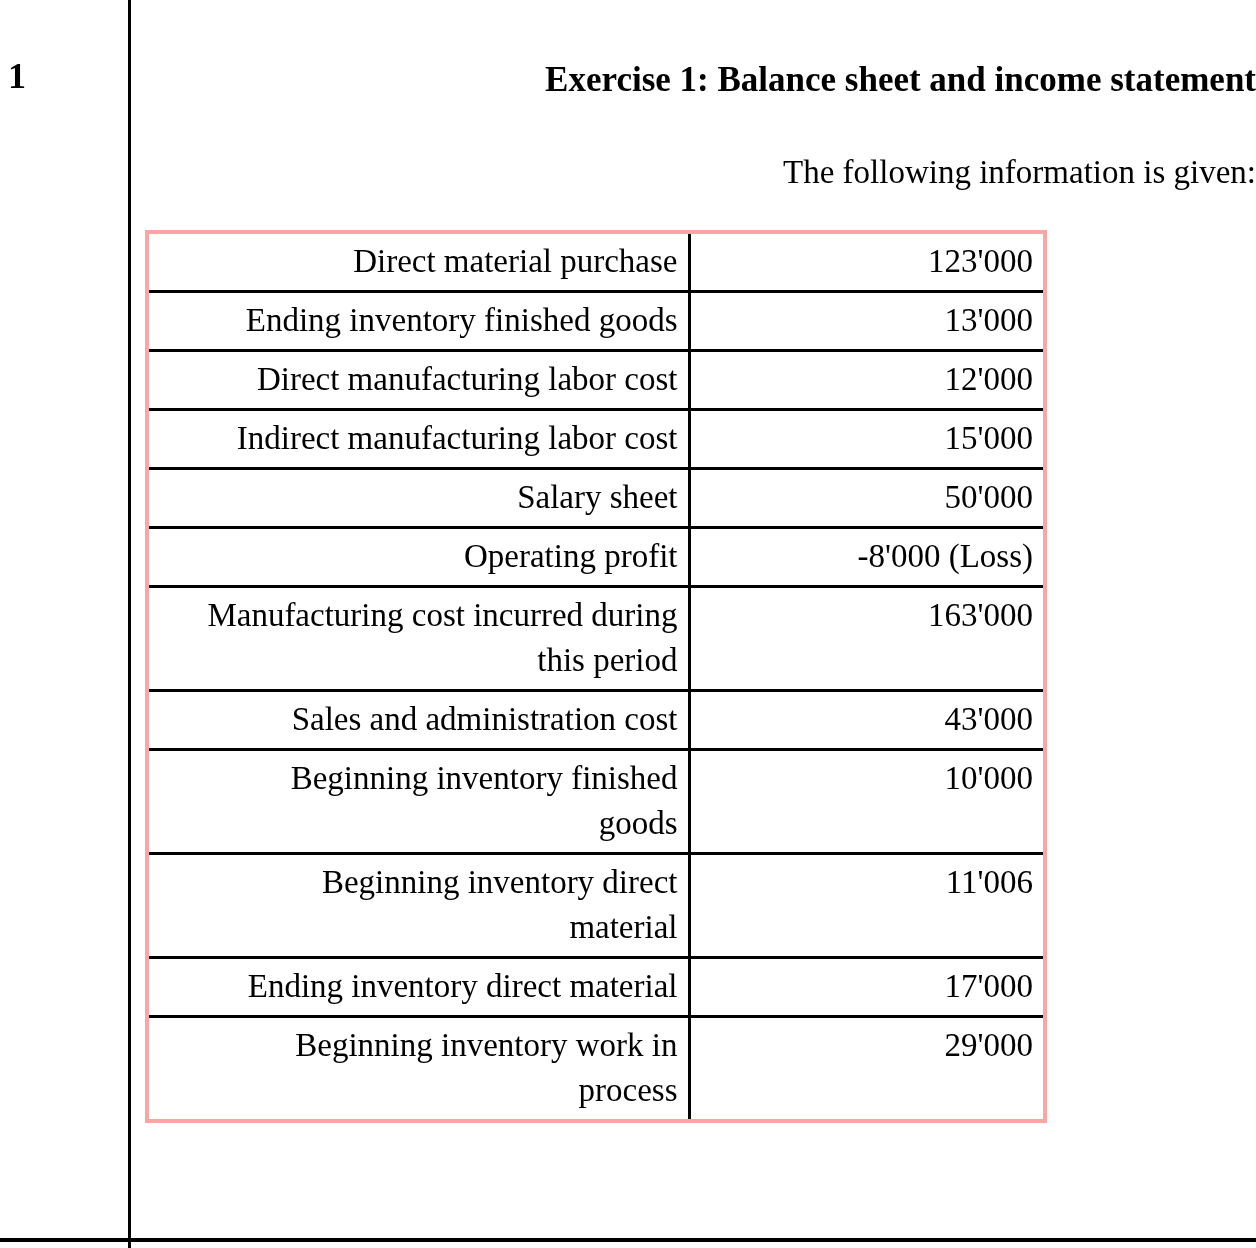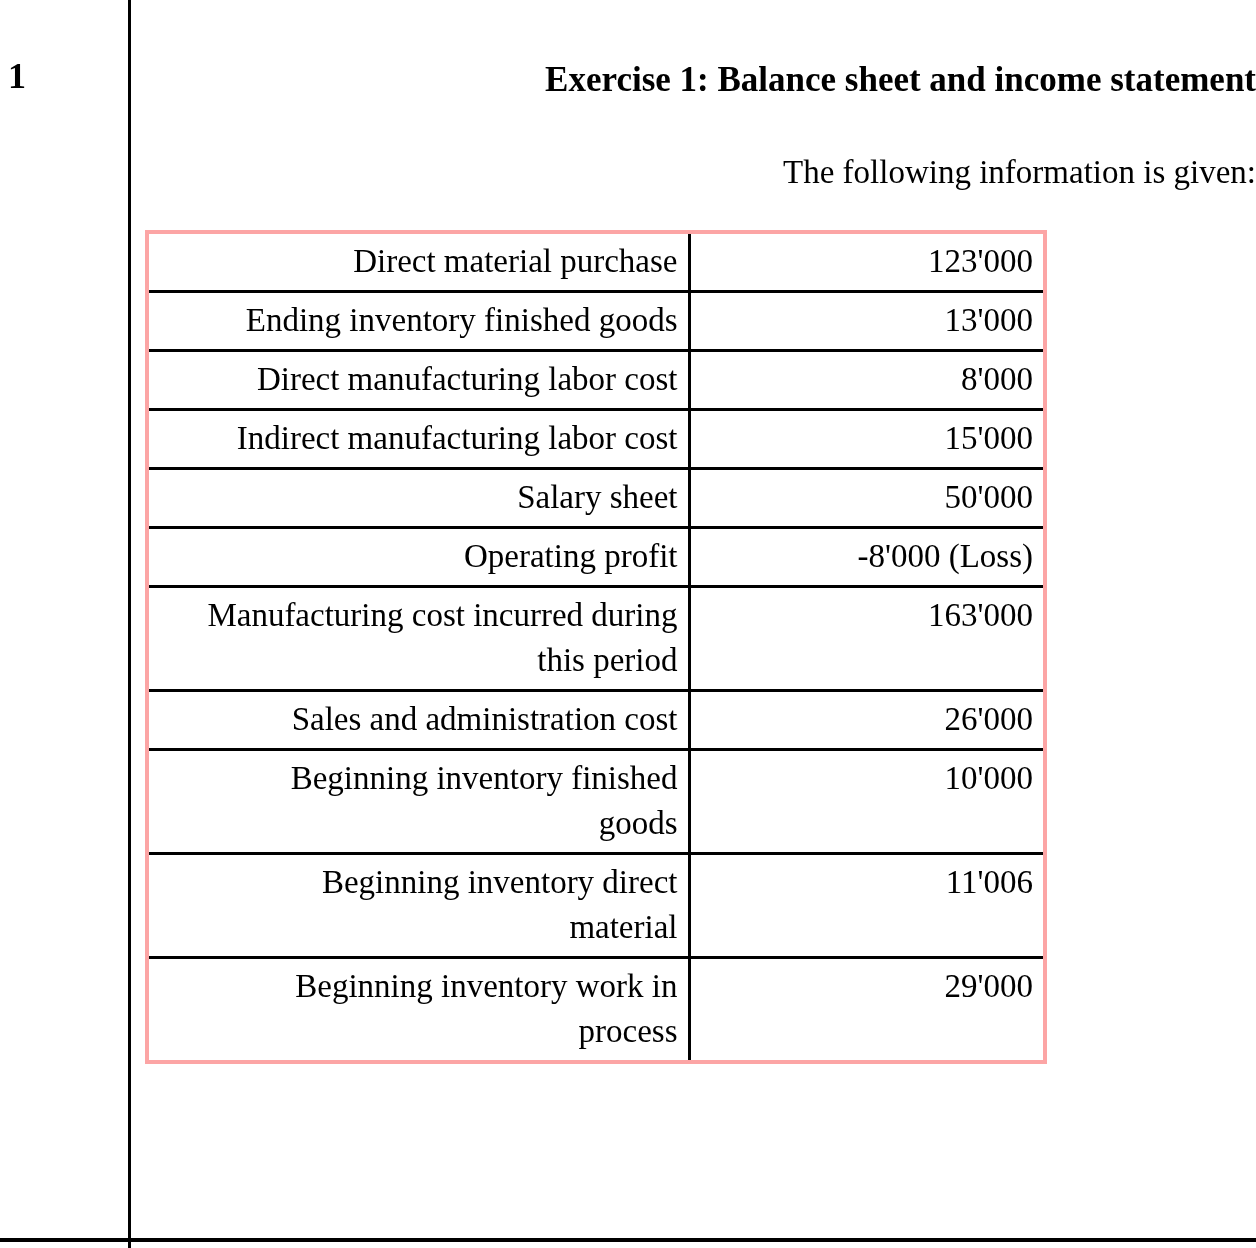--- a/index.html
+++ b/index.html
@@ -104,52 +104,56 @@
         <tr>
           <td class="label-cell">Direct material purchase</td>
           <td class="value-cell">123'000</td>
         </tr>
         <tr>
           <td class="label-cell">Ending inventory finished goods</td>
           <td class="value-cell">13'000</td>
         </tr>
         <tr>
           <td class="label-cell">Direct manufacturing labor cost</td>
-          <td class="value-cell">8'000</td>
+          <td class="value-cell">12'000</td>
         </tr>
         <tr>
           <td class="label-cell">Indirect manufacturing labor cost</td>
           <td class="value-cell">15'000</td>
         </tr>
         <tr>
           <td class="label-cell">Salary sheet</td>
           <td class="value-cell">50'000</td>
         </tr>
         <tr>
           <td class="label-cell">Operating profit</td>
           <td class="value-cell">-8'000 (Loss)</td>
         </tr>
         <tr>
           <td class="label-cell">Manufacturing cost incurred during
 this period</td>
           <td class="value-cell">163'000</td>
         </tr>
         <tr>
           <td class="label-cell">Sales and administration cost</td>
-          <td class="value-cell">26'000</td>
+          <td class="value-cell">43'000</td>
         </tr>
         <tr>
           <td class="label-cell">Beginning inventory finished
 goods</td>
           <td class="value-cell">10'000</td>
         </tr>
         <tr>
           <td class="label-cell">Beginning inventory direct
 material</td>
           <td class="value-cell">11'006</td>
+        </tr>
+        <tr>
+          <td class="label-cell">Ending inventory direct material</td>
+          <td class="value-cell">17'000</td>
         </tr>
         <tr>
           <td class="label-cell">Beginning inventory work in
 process</td>
           <td class="value-cell">29'000</td>
         </tr>
       </tbody>
     </table>
   </div>
 

